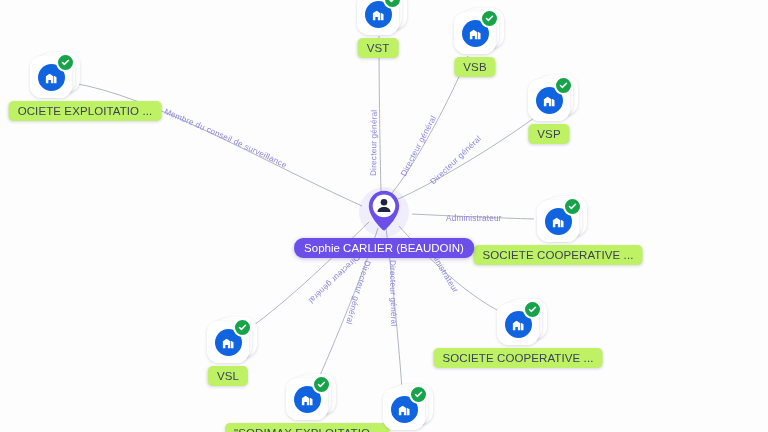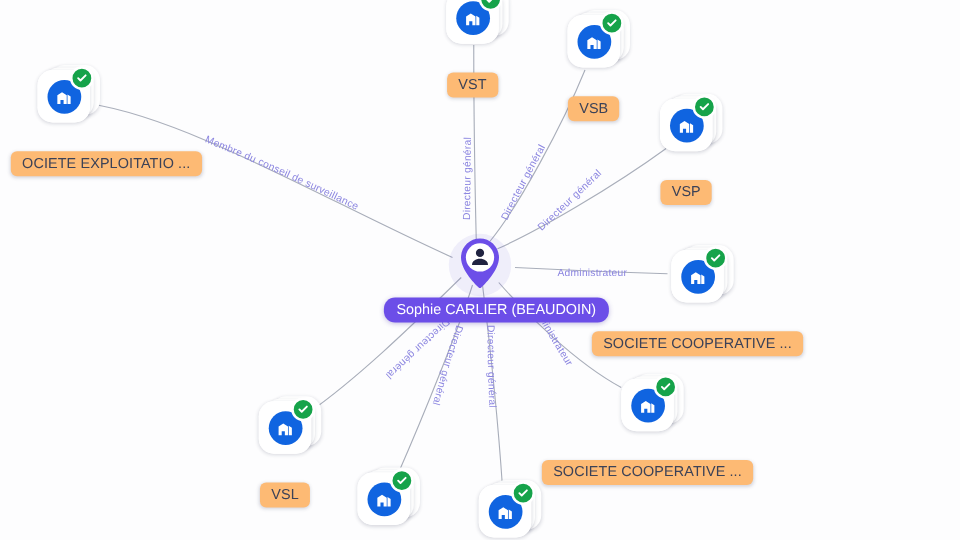--- a/index.html
+++ b/index.html
@@ -79,23 +79,23 @@
     border-radius: 50%;
     background: #16a34a;
     border: 2px solid #ffffff;
     display: flex;
     align-items: center;
     justify-content: center;
   }
   .node-label {
     position: absolute;
     left: 50%;
-    top: 44px;
+    top: 24px;
     transform: translateX(-50%);
-    background: #fdba74;
+    background: #bef264;
     border-radius: 5px;
     box-shadow: 0 1px 3px rgba(30,35,70,0.18);
     padding: 4px 9px;
     font-size: 11.5px;
     color: #3c4257;
     white-space: nowrap;
     letter-spacing: 0.1px;
     text-align: right;
   }
   .node-label.wide { font-size: 11.5px; }
@@ -124,21 +124,20 @@
     left: 50%;
     top: 26px;
     transform: translateX(-50%);
     background: #6c4ee8;
     color: #ffffff;
     border-radius: 9px;
     padding: 4px 10px;
     font-size: 11.5px;
     white-space: nowrap;
     box-shadow: 0 1px 4px rgba(60,40,160,0.30);
-    margin-left: 13px;
   }
   .edge-label {
     fill: #8b85e0;
     font-family: "Liberation Sans", sans-serif;
     font-size: 8.2px;
     letter-spacing: 0.2px;
   }
 </style>
 </head>
 <body>

